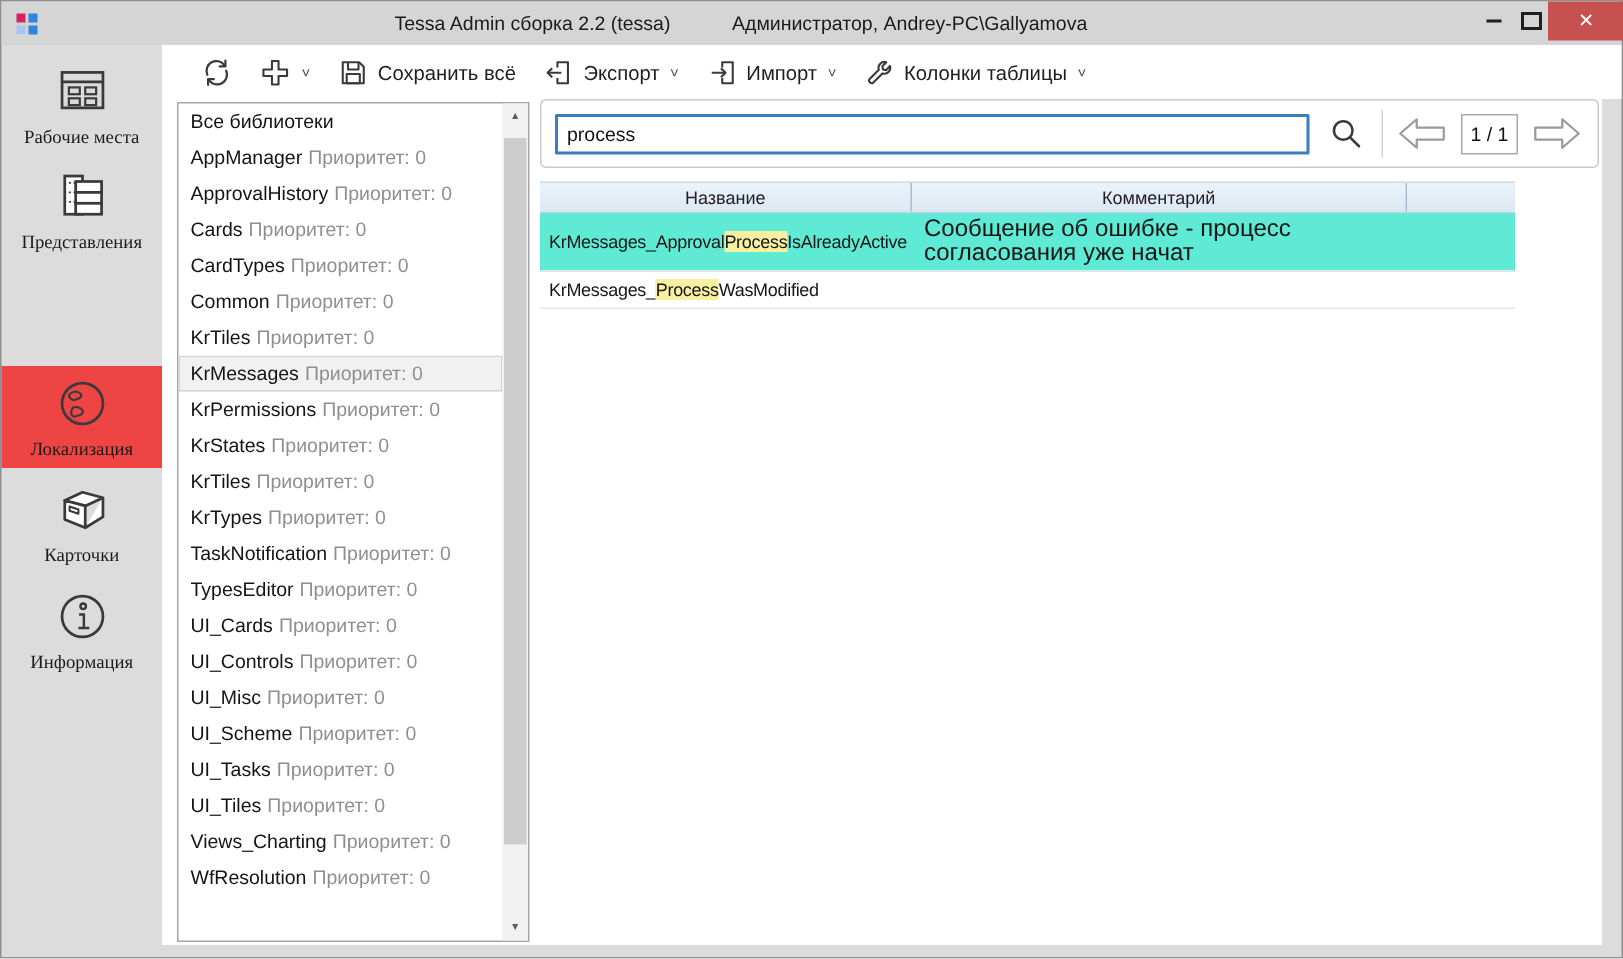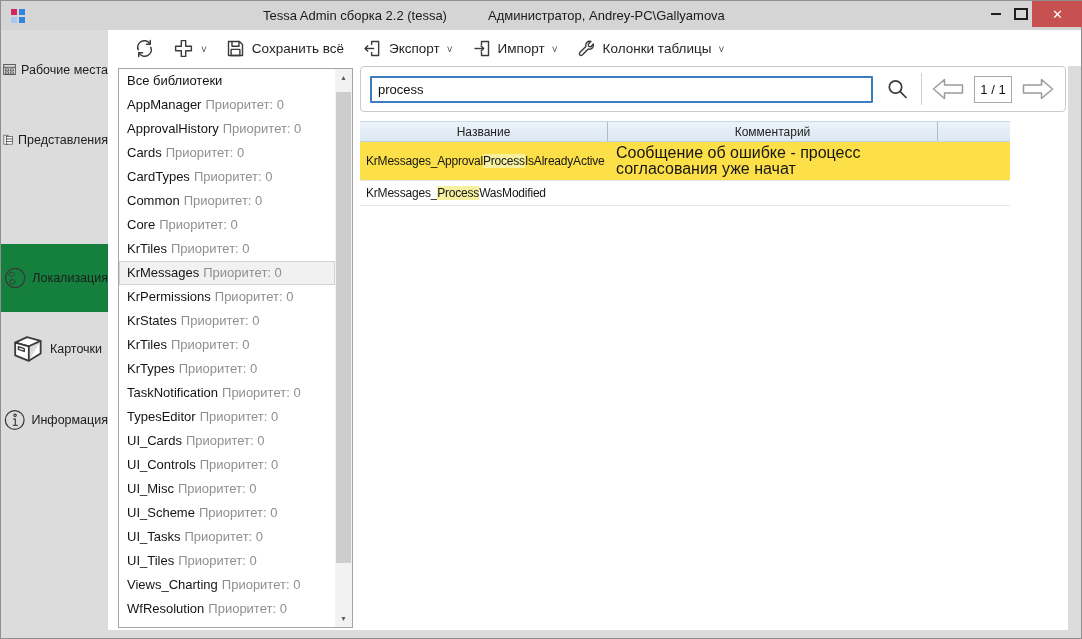--- a/index.html
+++ b/index.html
@@ -17,23 +17,23 @@
   .btn-max i{display:block;width:10px;height:8px;border:2px solid #1f1f1f;}
   .btn-close{left:1031px;width:51px;background:#c75050;color:#fff;font-size:13px;font-weight:bold;}
   
   .toolbar{position:absolute;left:108px;top:30px;width:973px;height:36px;background:#fff;display:flex;align-items:center;padding-left:26px;box-sizing:border-box;gap:18px;}
   .main-white{position:absolute;left:108px;top:66px;width:960px;height:564px;background:#fff;}
   
   .tb-btn{display:flex;align-items:center;gap:6px;font-size:13.5px;color:#1f1f1f;white-space:nowrap;}
   .tb-btn svg{display:block;}
   .chev{font-size:10px;color:#4a4a4a;margin-left:1px;transform:translateY(1px);}
   
-  .side-item{position:absolute;left:1px;width:107px;display:flex;flex-direction:row;align-items:center;justify-content:center;gap:3px;cursor:default;}
+  .side-item{position:absolute;left:1px;width:107px;display:flex;flex-direction:column;align-items:center;justify-content:center;gap:3px;cursor:default;font-family:Liberation Serif, serif;}
   .side-item .lbl{font-size:12.5px;color:#1c1c1c;white-space:nowrap;}
-  .side-item.selected{background:#15803d;}
+  .side-item.selected{background:#ef4444;}
   
   .list-panel{position:absolute;left:118px;top:68px;width:235px;height:560px;background:#fff;border:1px solid #a5a5a5;box-sizing:border-box;}
   .list-scroll{position:absolute;left:0;top:0;right:17px;bottom:0;overflow:hidden;}
   .lib-row{height:24px;line-height:24px;padding-left:8px;font-size:13px;color:#141414;white-space:nowrap;overflow:hidden;}
   .lib-row .prio{color:#8f8f8f;margin-left:4px;}
   .lib-row.selected{background:#f1f1f1;box-shadow:inset 0 0 0 1px #d2d2d2;}
   .scrollbar{position:absolute;top:0;right:0;bottom:0;width:17px;background:#f2f2f2;}
   .sb-arrow{position:absolute;left:0;width:17px;height:17px;display:flex;align-items:center;justify-content:center;font-size:7px;color:#5f5f5f;}
   .sb-up{top:0;} .sb-down{bottom:0;}
   .sb-thumb{position:absolute;left:1px;width:15px;top:23px;height:471px;background:#cdcdcd;}
@@ -45,21 +45,21 @@
   .page-box{width:38px;height:27px;border:1px solid #a9a9a9;display:flex;align-items:center;justify-content:center;font-size:13px;color:#111;box-sizing:border-box;}
   .nav-arrow{display:flex;align-items:center;}
   
   .grid{position:absolute;left:360px;top:121px;width:650px;}
   .grid-header{display:flex;height:21px;background:linear-gradient(#ecf3fa,#dce8f4);border-top:1px solid #ccd8e5;border-bottom:1px solid #c3d2e2;box-sizing:border-box;}
   .gh-cell{display:flex;align-items:center;justify-content:center;font-size:12px;color:#222;box-sizing:border-box;}
   .gh-c0{width:248px;border-right:1px solid #a9bdd1;}
   .gh-c1{width:330px;border-right:1px solid #a9bdd1;}
   .gh-c2{flex:1;}
   .grid-row{display:flex;border-bottom:1px solid #e6e6e6;}
-  .row-alt{background:#fde047;}
+  .row-alt{background:#5eead4;}
   .cell-name{width:248px;padding:0 6px;box-sizing:border-box;font-size:12px;letter-spacing:-0.2px;color:#161616;display:flex;align-items:center;white-space:nowrap;overflow:hidden;}
   .cell-comment{width:330px;padding:3px 8px;box-sizing:border-box;font-size:16px;color:#161616;line-height:16px;}
   .row-0{min-height:37px;}
   .row-1{height:24px;}
   .hl{background:#f6f0a0;}
   svg.oi{stroke:#3a3a3a;fill:none;}
 </style>
 </head>
 <body>
 
@@ -219,23 +219,20 @@
         </div>
 
         <div class="lib-row">
           <span>CardTypes</span><span class="prio">Приоритет: 0</span>
         </div>
 
         <div class="lib-row">
           <span>Common</span><span class="prio">Приоритет: 0</span>
         </div>
 
-        <div class="lib-row">
-          <span>Core</span><span class="prio">Приоритет: 0</span>
-        </div>
 
         <div class="lib-row">
           <span>KrTiles</span><span class="prio">Приоритет: 0</span>
         </div>
 
         <div class="lib-row selected">
           <span>KrMessages</span><span class="prio">Приоритет: 0</span>
         </div>
 
         <div class="lib-row">

